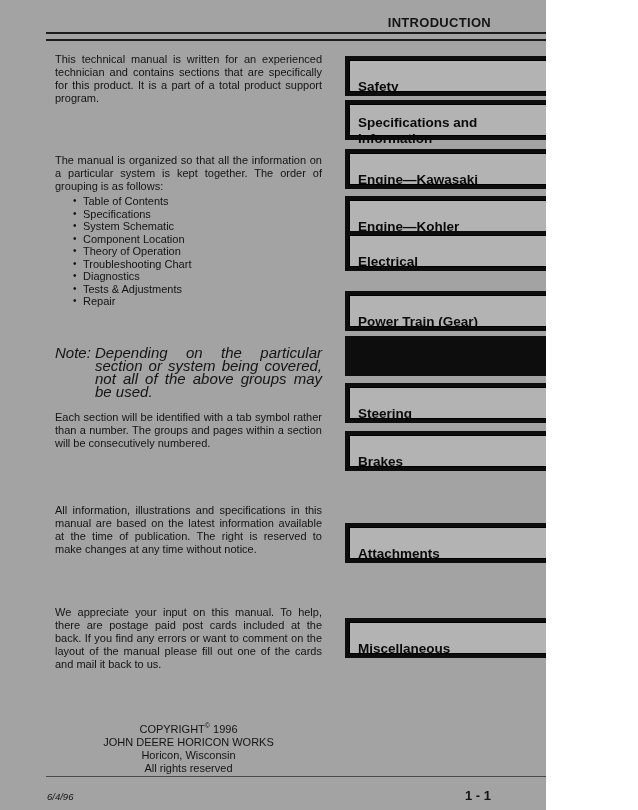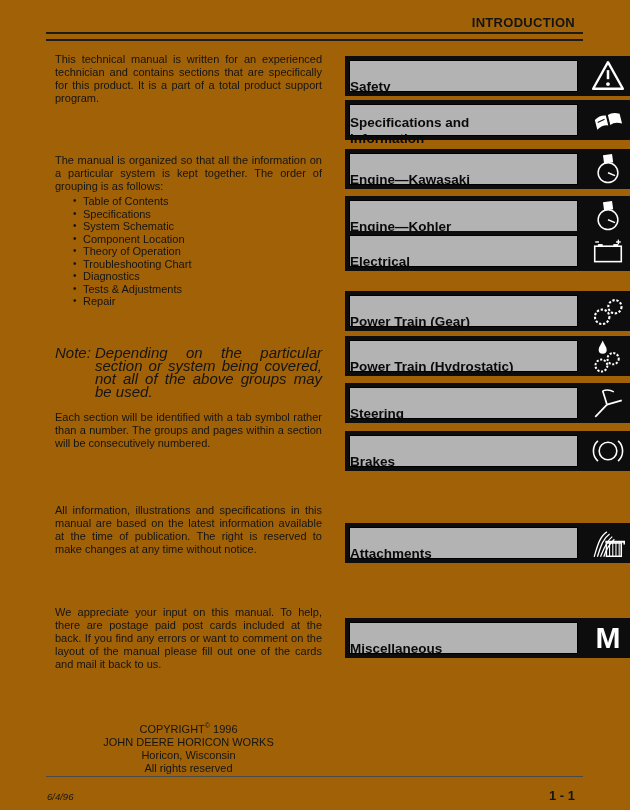--- a/index.html
+++ b/index.html
@@ -1,16 +1,16 @@
 <!DOCTYPE html>
 <html><head>
 <meta charset="utf-8">
 <style>
   html,body{margin:0;padding:0;background:#fff;}
-  .page{position:relative;width:630px;height:810px;background:#a16207;
+  .page{position:relative;width:546px;height:810px;background:#a3a3a3;
         font-family:"Liberation Sans",sans-serif;color:#141414;overflow:hidden;}
 
   
   .header-title{position:absolute;top:15px;right:55px;font-size:13px;font-weight:bold;letter-spacing:.3px;}
   .header-rule{position:absolute;left:46px;top:32px;width:537px;height:5px;
                border-top:2px solid #1c1c1c;border-bottom:2px solid #1c1c1c;}
 
   
   .para{position:absolute;left:55px;width:267px;margin:0;font-size:11px;line-height:13px;
         text-align:justify;}
@@ -31,21 +31,21 @@
   .note-body{display:block;margin-left:40px;text-align:justify;}
 
   .copyright{position:absolute;left:55px;top:719px;width:267px;text-align:center;
              font-size:11px;line-height:13px;}
   .copyright sup{font-size:7px;}
 
   
   .tab{position:absolute;left:345px;width:293px;height:40px;background:#0d0d0d;}
   .tab-inner{position:absolute;left:4px;top:4px;bottom:4px;width:229px;background:#b3b3b3;
              border:1px solid #000;box-sizing:border-box;display:flex;align-items:center;}
-  .tab-label{font-size:13.5px;font-weight:bold;color:#0a0a0a;line-height:16px;margin-top:22px;}
+  .tab-label{padding-left:8px;font-size:13.5px;font-weight:bold;color:#0a0a0a;line-height:16px;margin-top:22px;}
   .tab.specs .tab-label{max-width:150px;}
   .tab-icon{position:absolute;right:0;top:0;width:60px;height:40px;
             display:flex;align-items:center;justify-content:center;}
   .tab-icon svg{display:block;}
   .m-glyph{color:#ffffff;font-size:30px;font-weight:bold;line-height:40px;}
 
   
   .footer-rule{position:absolute;left:46px;top:776px;width:537px;height:1px;background:#4a4a4a;}
   .footer-date{position:absolute;left:47px;top:791px;font-size:9.5px;font-style:italic;}
   .footer-page{position:absolute;right:55px;top:788px;font-size:13px;font-weight:bold;}
@@ -165,23 +165,20 @@
       </div>
     <span class="tab-icon">
       <svg width="34" height="34" viewBox="0 0 32 32">
         <circle cx="10.5" cy="21.5" r="6.8" fill="none" stroke="#fff" stroke-width="2" stroke-dasharray="2.2 1.6"></circle>
         <circle cx="22.5" cy="12" r="6.2" fill="none" stroke="#fff" stroke-width="2" stroke-dasharray="2.2 1.6"></circle>
       </svg>
     </span>
   </div>
 
   <div class="tab" style="top:336px">
-    <div class="tab-inner">
-        <span class="tab-label">Power Train (Hydrostatic)</span>
-      </div>
     <span class="tab-icon">
       <svg width="34" height="34" viewBox="0 0 32 32">
         <path d="M11 1.5 C9.8 5 7.2 7.5 7.2 10 a3.8 3.8 0 0 0 7.6 0 C14.8 7.5 12.2 5 11 1.5 Z" fill="#fff"></path>
         <circle cx="9.8" cy="25" r="5.6" fill="none" stroke="#fff" stroke-width="1.9" stroke-dasharray="2 1.5"></circle>
         <circle cx="20.8" cy="18.5" r="5.3" fill="none" stroke="#fff" stroke-width="1.9" stroke-dasharray="2 1.5"></circle>
       </svg>
     </span>
   </div>
 
   <div class="tab" style="top:383px">

